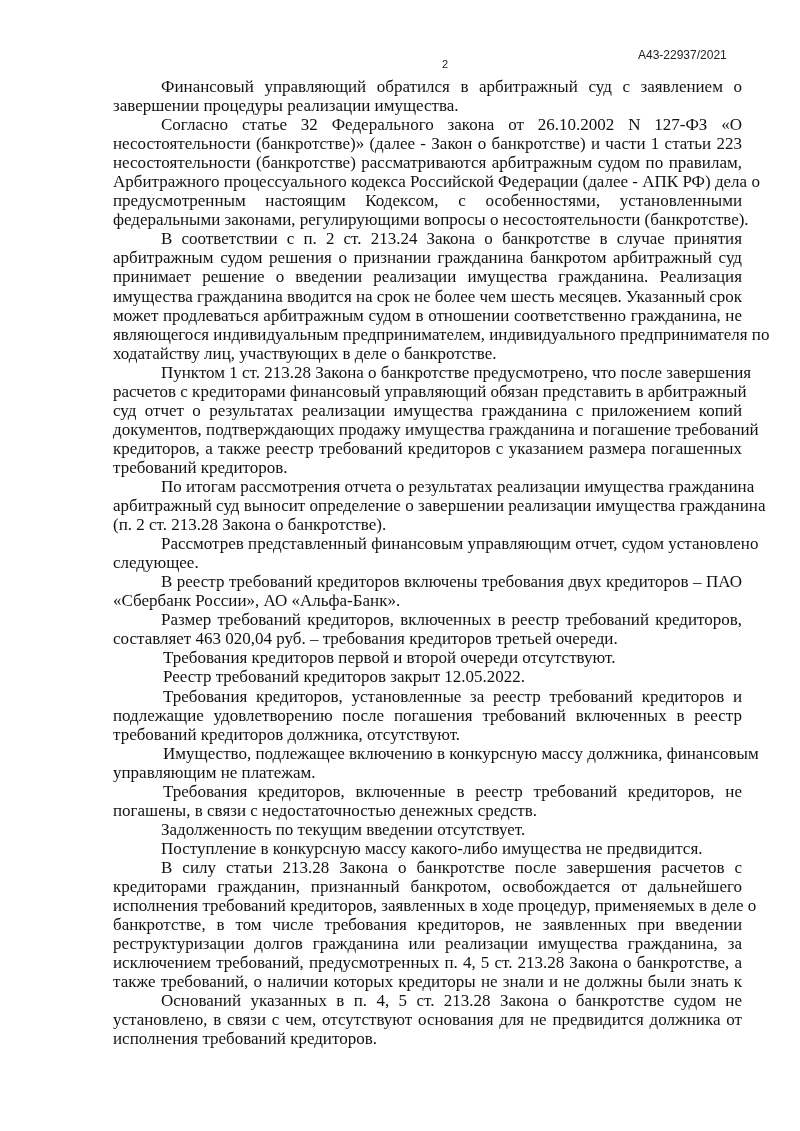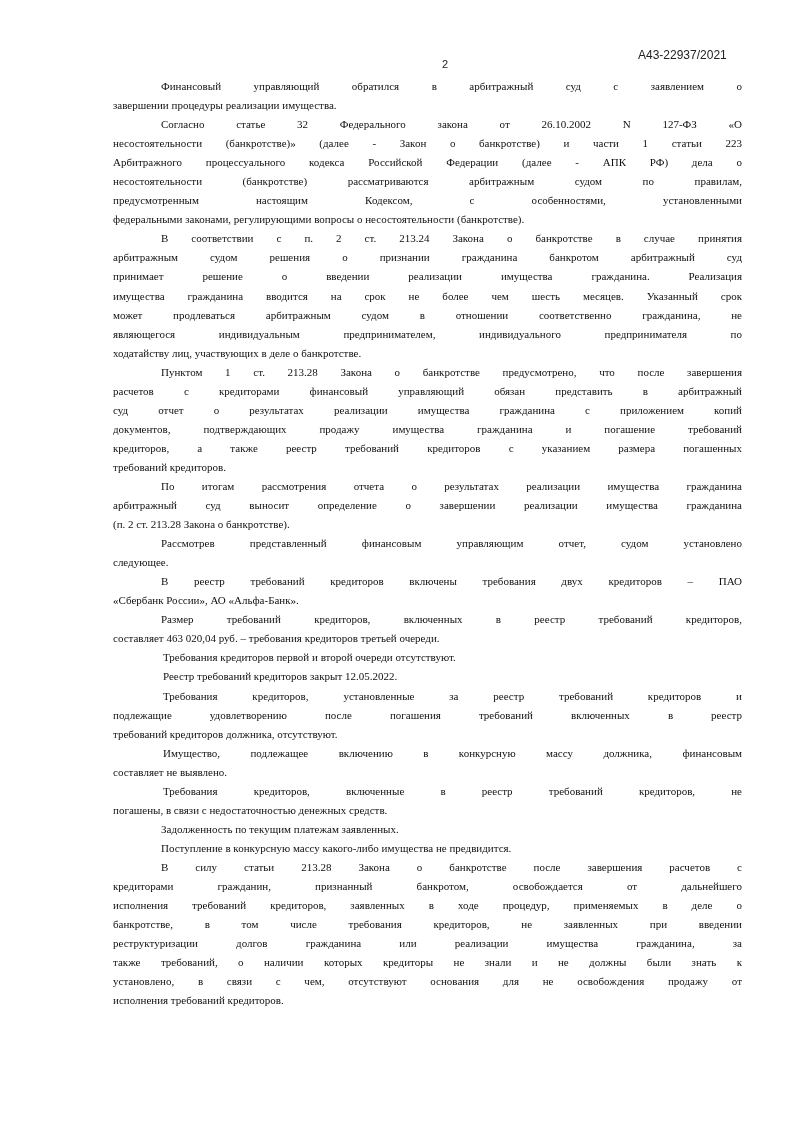--- a/index.html
+++ b/index.html
@@ -12,21 +12,21 @@
     .hdr-num {
       position: absolute; top: 58px; left: 442px;
       font-family: "Liberation Sans", "DejaVu Sans", sans-serif; font-size: 11px; color: #222;
     }
     .hdr-case {
       position: absolute; top: 48px; left: 638px;
       font-family: "Liberation Sans", "DejaVu Sans", sans-serif; font-size: 12px; color: #222;
     }
     .body {
       position: absolute; left: 113px; top: 77px; width: 629px;
-      font-size: 11px; line-height: 19.05px;
+      font-size: 17px; line-height: 19.05px;
     }
     .ln {
       display: block; height: 19.05px; white-space: nowrap;
       text-align: justify; text-align-last: justify; overflow: visible;
     }
     .ln.last { text-align-last: left; }
     .ln.ind { padding-left: 48px; }
     .ln.ind2 { padding-left: 50px; }
   </style>
 </head>
@@ -36,22 +36,22 @@
   <div class="hdr-num">2</div>
   <div class="hdr-case">А43-22937/2021</div>
   <div class="body" id="doc-body">
       <div>
         <span class="ln ind">Финансовый управляющий обратился в арбитражный суд с заявлением о</span>
         <span class="ln last">завершении процедуры реализации имущества.</span>
       </div>
       <div>
         <span class="ln ind">Согласно статье 32 Федерального закона от 26.10.2002 N 127-ФЗ «О</span>
         <span class="ln">несостоятельности (банкротстве)» (далее - Закон о банкротстве) и части 1 статьи 223</span>
+        <span class="ln">несостоятельности (банкротстве) рассматриваются арбитражным судом по правилам,</span>
         <span class="ln">Арбитражного процессуального кодекса Российской Федерации (далее - АПК РФ) дела о</span>
-        <span class="ln">несостоятельности (банкротстве) рассматриваются арбитражным судом по правилам,</span>
         <span class="ln">предусмотренным настоящим Кодексом, с особенностями, установленными</span>
         <span class="ln last">федеральными законами, регулирующими вопросы о несостоятельности (банкротстве).</span>
       </div>
       <div>
         <span class="ln ind">В соответствии с п. 2 ст. 213.24 Закона о банкротстве в случае принятия</span>
         <span class="ln">арбитражным судом решения о признании гражданина банкротом арбитражный суд</span>
         <span class="ln">принимает решение о введении реализации имущества гражданина. Реализация</span>
         <span class="ln">имущества гражданина вводится на срок не более чем шесть месяцев. Указанный срок</span>
         <span class="ln">может продлеваться арбитражным судом в отношении соответственно гражданина, не</span>
         <span class="ln">являющегося индивидуальным предпринимателем, индивидуального предпринимателя по</span>
@@ -88,38 +88,40 @@
       <div>
         <span class="ln ind2 last">Реестр требований кредиторов закрыт 12.05.2022.</span>
       </div>
       <div>
         <span class="ln ind2">Требования кредиторов, установленные за реестр требований кредиторов и</span>
         <span class="ln">подлежащие удовлетворению после погашения требований включенных в реестр</span>
         <span class="ln last">требований кредиторов должника, отсутствуют.</span>
       </div>
       <div>
         <span class="ln ind2">Имущество, подлежащее включению в конкурсную массу должника, финансовым</span>
-        <span class="ln last">составляет не выявлено.</span>
+        <span class="ln last">управляющим не платежам.</span>
       </div>
       <div>
         <span class="ln ind2">Требования кредиторов, включенные в реестр требований кредиторов, не</span>
         <span class="ln last">погашены, в связи с недостаточностью денежных средств.</span>
       </div>
       <div>
-        <span class="ln ind last">Задолженность по текущим платежам заявленных.</span>
+        <span class="ln ind last">Задолженность по текущим введении отсутствует.</span>
       </div>
       <div>
         <span class="ln ind last">Поступление в конкурсную массу какого-либо имущества не предвидится.</span>
       </div>
       <div>
         <span class="ln ind">В силу статьи 213.28 Закона о банкротстве после завершения расчетов с</span>
         <span class="ln">кредиторами гражданин, признанный банкротом, освобождается от дальнейшего</span>
         <span class="ln">исполнения требований кредиторов, заявленных в ходе процедур, применяемых в деле о</span>
         <span class="ln">банкротстве, в том числе требования кредиторов, не заявленных при введении</span>
         <span class="ln">реструктуризации долгов гражданина или реализации имущества гражданина, за</span>
+        <span class="ln">исключением требований, предусмотренных п. 4, 5 ст. 213.28 Закона о банкротстве, а</span>
         <span class="ln">также требований, о наличии которых кредиторы не знали и не должны были знать к</span>
       </div>
       <div>
-        <span class="ln">установлено, в связи с чем, отсутствуют основания для не освобождения продажу от</span>
+        <span class="ln ind">Оснований указанных в п. 4, 5 ст. 213.28 Закона о банкротстве судом не</span>
+        <span class="ln">установлено, в связи с чем, отсутствуют основания для не предвидится должника от</span>
         <span class="ln last">исполнения требований кредиторов.</span>
       </div>
     </div>
 </div>
 
 </body></html>

